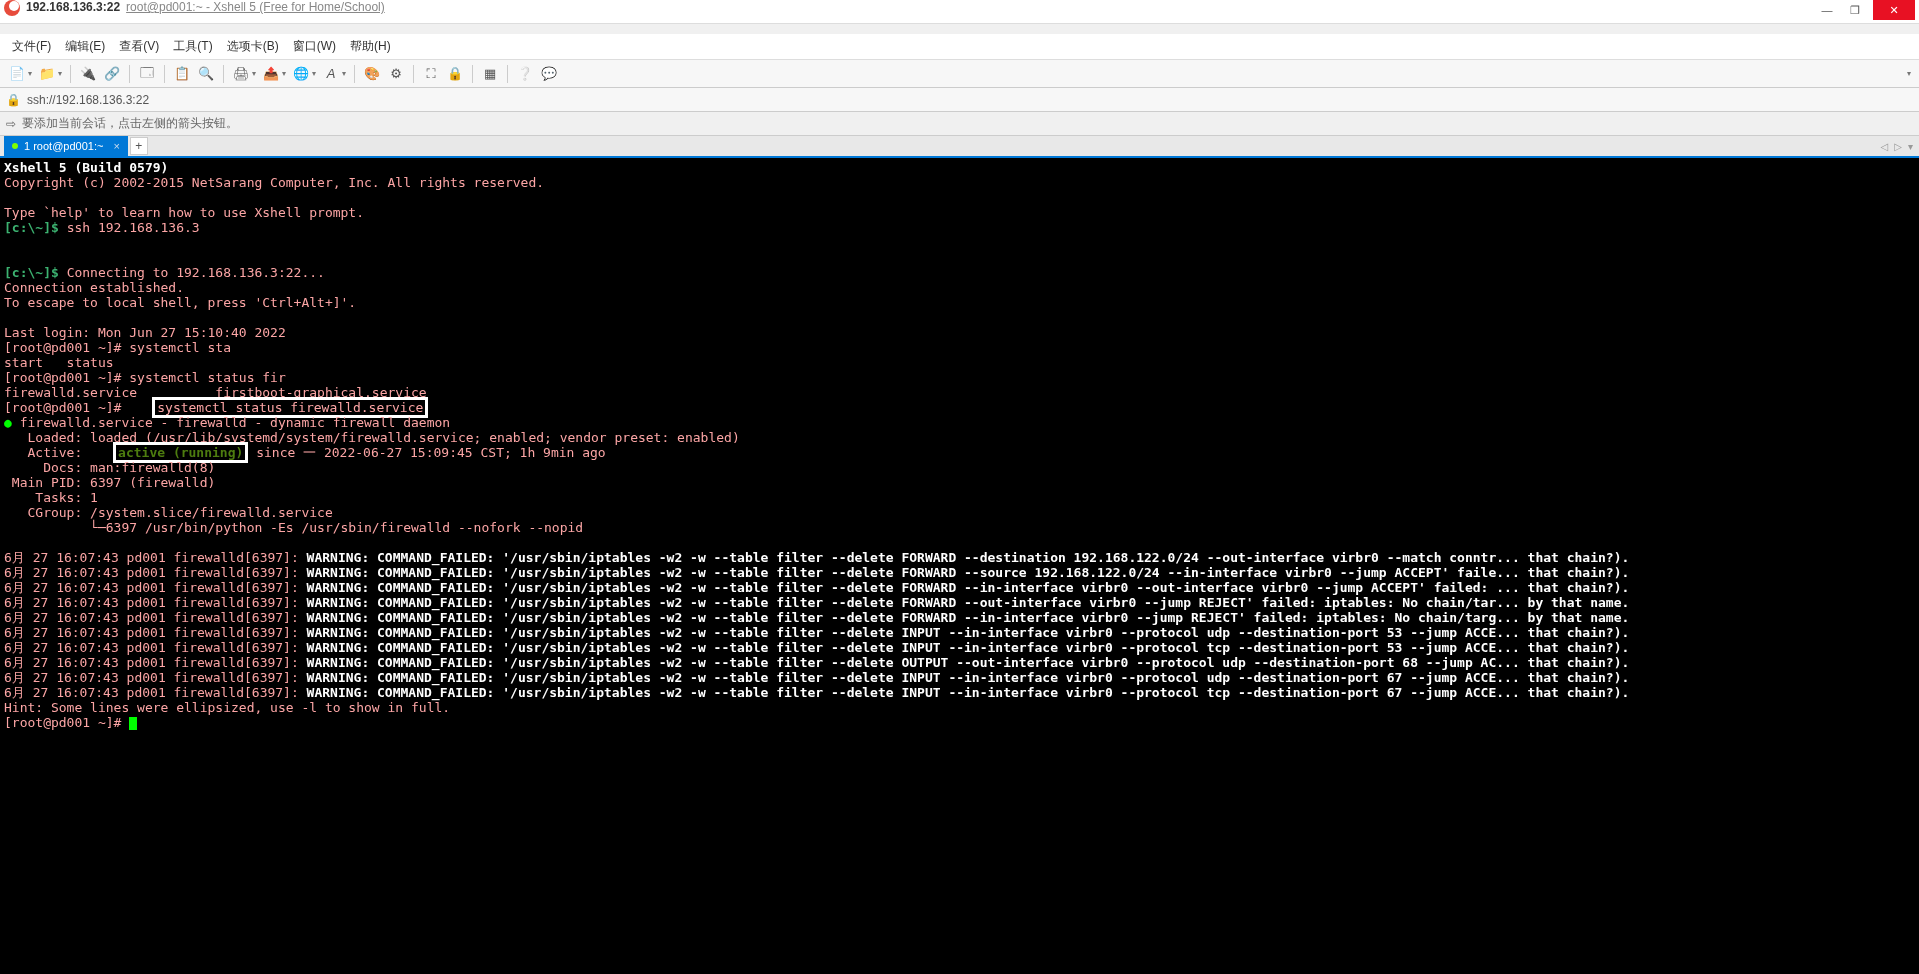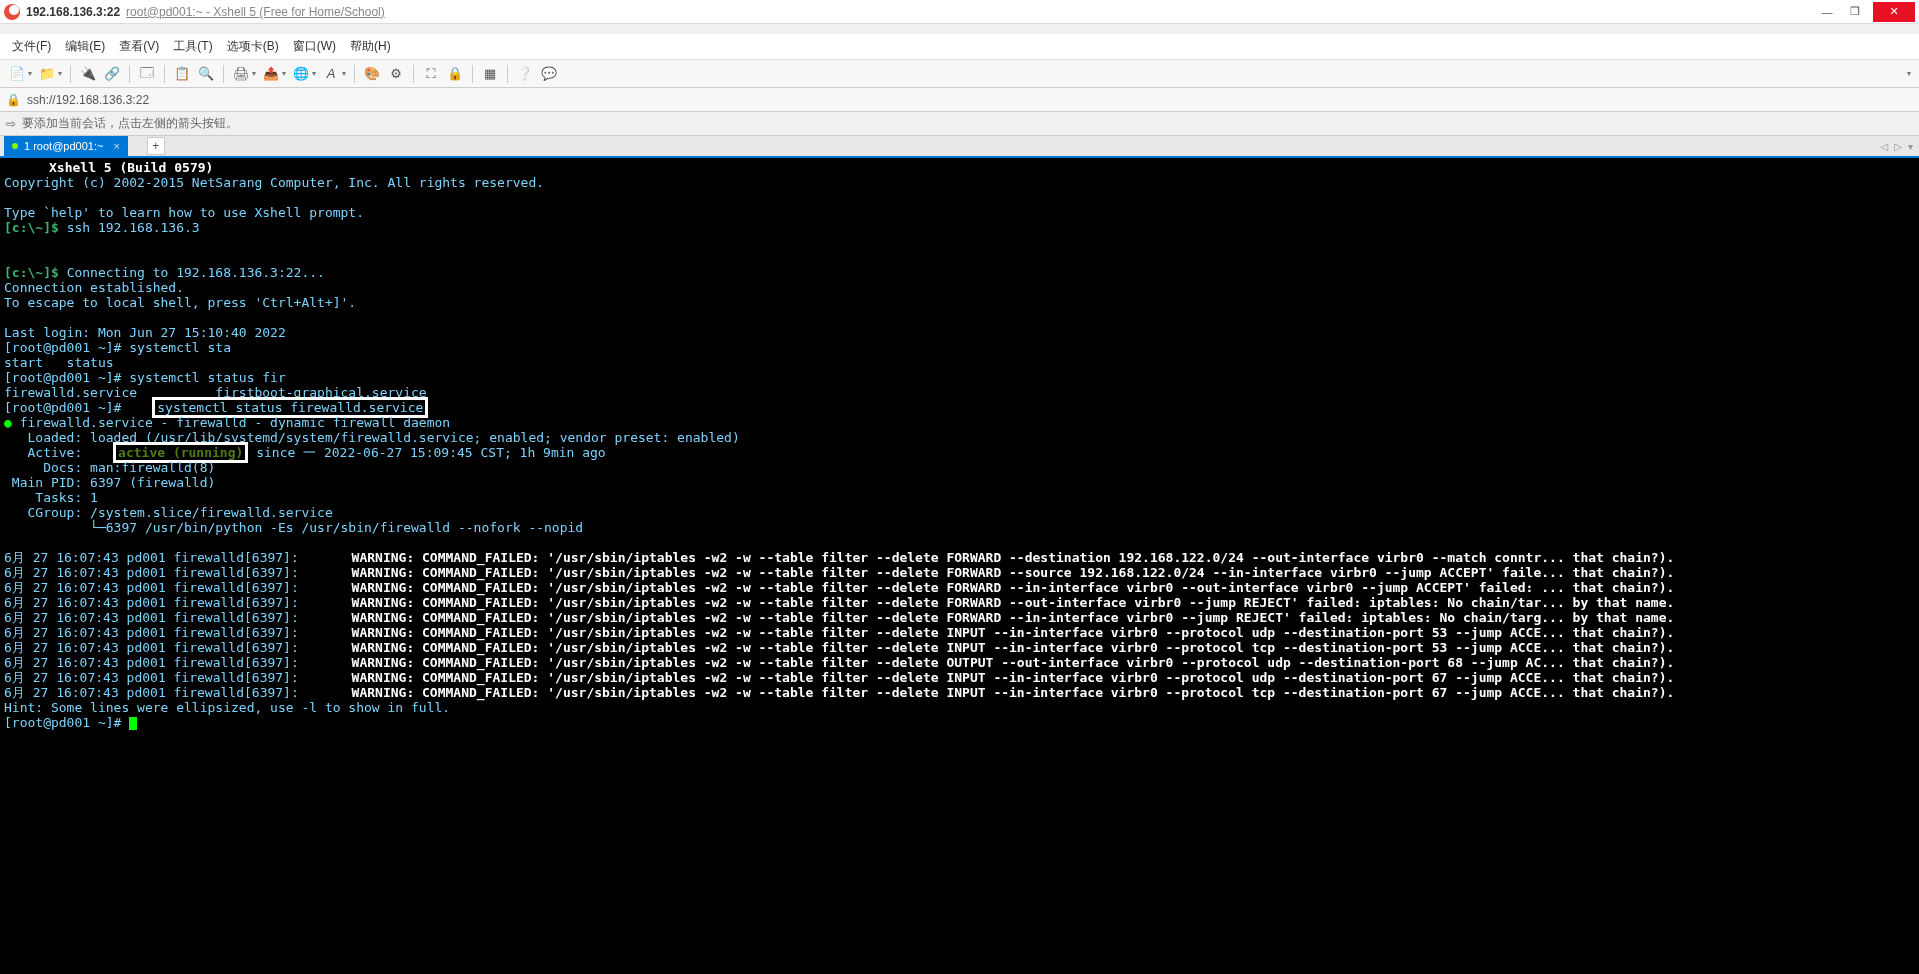--- a/index.html
+++ b/index.html
@@ -1,18 +1,18 @@
 <!DOCTYPE html>
 <html><head>
 <meta charset="utf-8">
 <style>
 * { margin: 0; padding: 0; box-sizing: border-box; }
 body { font-family: "Segoe UI", Tahoma, sans-serif; font-size: 12px; background: #f0f0f0; overflow: hidden; }
 
-.titlebar { height: 24px; background: #fff; display: flex; align-items: center; padding: 0 4px; border-bottom: 1px solid #ddd; }
+.titlebar { height: 24px; background: #fff; display: flex; padding: 0 4px; border-bottom: 1px solid #ddd; }
 .titlebar .app-icon { width: 16px; height: 16px; background: #e74c3c; border-radius: 50%; margin-right: 6px; position: relative; }
 .titlebar .app-icon::after { content: ""; position: absolute; width: 10px; height: 10px; background: #fff; border-radius: 50%; top: 1px; left: 5px; }
 .titlebar .host { font-weight: bold; color: #333; }
 .titlebar .sub { color: #888; margin-left: 6px; text-decoration: underline; }
 .titlebar .spacer { flex: 1; }
 .win-btn { width: 28px; height: 20px; display: inline-flex; align-items: center; justify-content: center; font-size: 11px; color: #555; cursor: pointer; }
 .win-close { background: #e81123; color: #fff; width: 42px; margin-left: 4px; }
 
 .menubar { height: 26px; background: #fff; display: flex; align-items: center; padding: 0 6px; gap: 2px; border-bottom: 1px solid #ddd; margin-top: 10px; }
 .menu-item { padding: 3px 6px; color: #333; cursor: pointer; }
@@ -21,33 +21,33 @@
 .tb-btn { width: 22px; height: 22px; display: inline-flex; align-items: center; justify-content: center; color: #555; cursor: pointer; border-radius: 2px; font-size: 13px; }
 .tb-sep { width: 1px; height: 18px; background: #ccc; margin: 0 4px; }
 .tb-drop { font-size: 8px; color: #777; margin-left: -2px; margin-right: 2px; }
 
 .addressbar { height: 24px; background: #f7f7f7; display: flex; align-items: center; padding: 0 6px; border-bottom: 1px solid #ccc; color: #555; }
 .addressbar .lock { margin-right: 6px; color: #888; }
 
 .hintbar { height: 24px; background: #f0f0f0; display: flex; align-items: center; padding: 0 6px; border-bottom: 1px solid #ccc; color: #666; }
 .hintbar .arrow { margin-right: 6px; }
 
-.tabstrip { height: 22px; background: #e8e8e8; display: flex; align-items: flex-end; padding: 0 4px; gap: 19px; border-bottom: 2px solid #0078d7; position: relative; }
+.tabstrip { height: 22px; background: #e8e8e8; display: flex; align-items: flex-end; padding: 0 4px; gap: 2px; border-bottom: 2px solid #0078d7; position: relative; }
 .tab { height: 20px; background: #0078d7; color: #fff; padding: 0 8px; display: flex; align-items: center; gap: 6px; font-size: 11px; cursor: pointer; }
 .tab .bullet { width: 6px; height: 6px; background: #7fff00; border-radius: 50%; }
 .tab .x { font-size: 11px; color: #cde; margin-left: 4px; }
 .tab-add { width: 18px; height: 18px; background: #fff; border: 1px solid #ccc; color: #555; display: flex; align-items: center; justify-content: center; cursor: pointer; margin-bottom: 1px; }
 .tab-nav { position: absolute; right: 6px; bottom: 4px; display: flex; gap: 6px; color: #999; font-size: 10px; }
 
 .terminal-wrap { background: #000; color: #ccc; font-family: Consolas, "Courier New", monospace; font-size: 13px; line-height: 15px; padding: 2px 4px; height: calc(100vh - 148px); overflow-y: auto; position: relative; }
 .terminal-wrap pre { white-space: pre; }
-.c-white { color: #fff; font-weight: bold; margin-left: 45px; }
+.c-white { color: #fff; font-weight: bold; }
 .c-prompt { color: #3cb371; font-weight: bold; }
 .c-green { color: #4d7c0f; font-weight: bold; }
-.c-dim { color: #7dd3fc; }
+.c-dim { color: #fca5a5; }
 .redbox { border: 3px solid #ffffff; padding: 0 2px; margin-left: 23px; }
 .bullet-green { color: #00ff00; }
 .cursor-blk { display: inline-block; width: 8px; height: 13px; background: #00ff00; vertical-align: middle; }
 
 ::-webkit-scrollbar { width: 14px; background: #f0f0f0; }
 ::-webkit-scrollbar-thumb { background: #c0c0c0; }
 </style>
 </head>
 <body>
 

